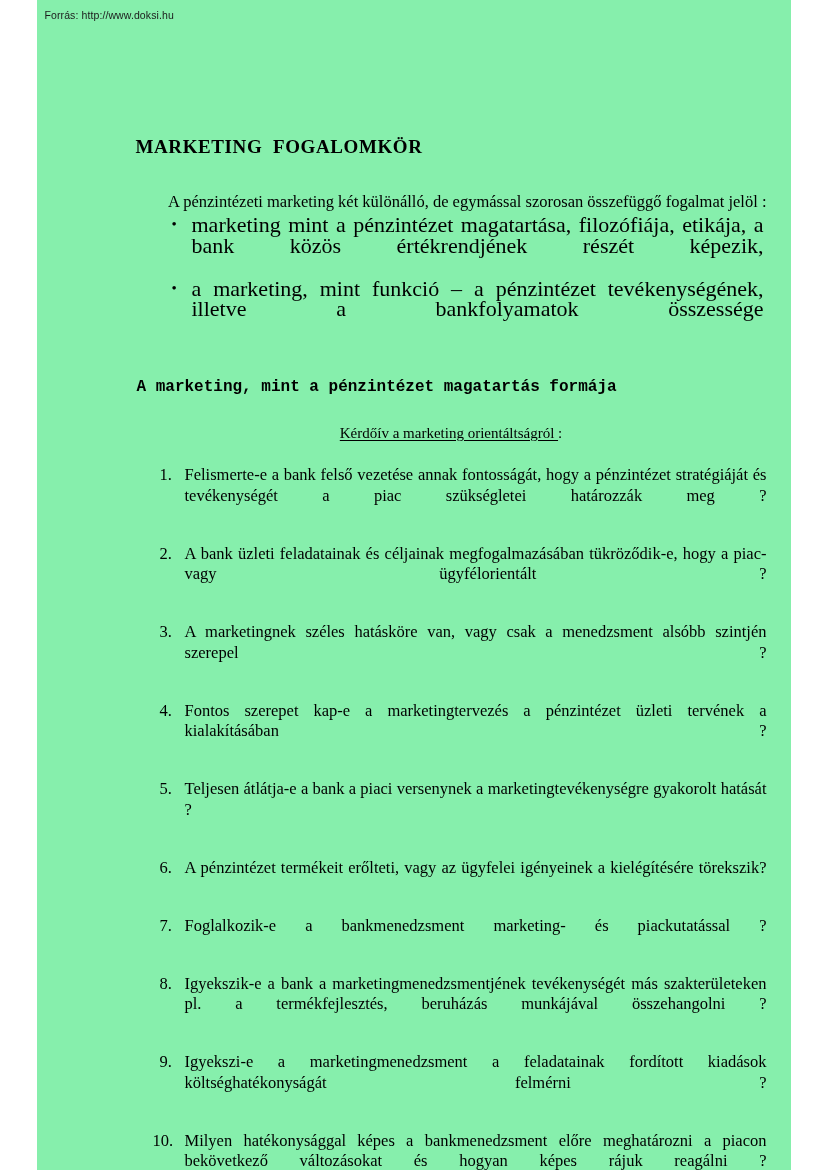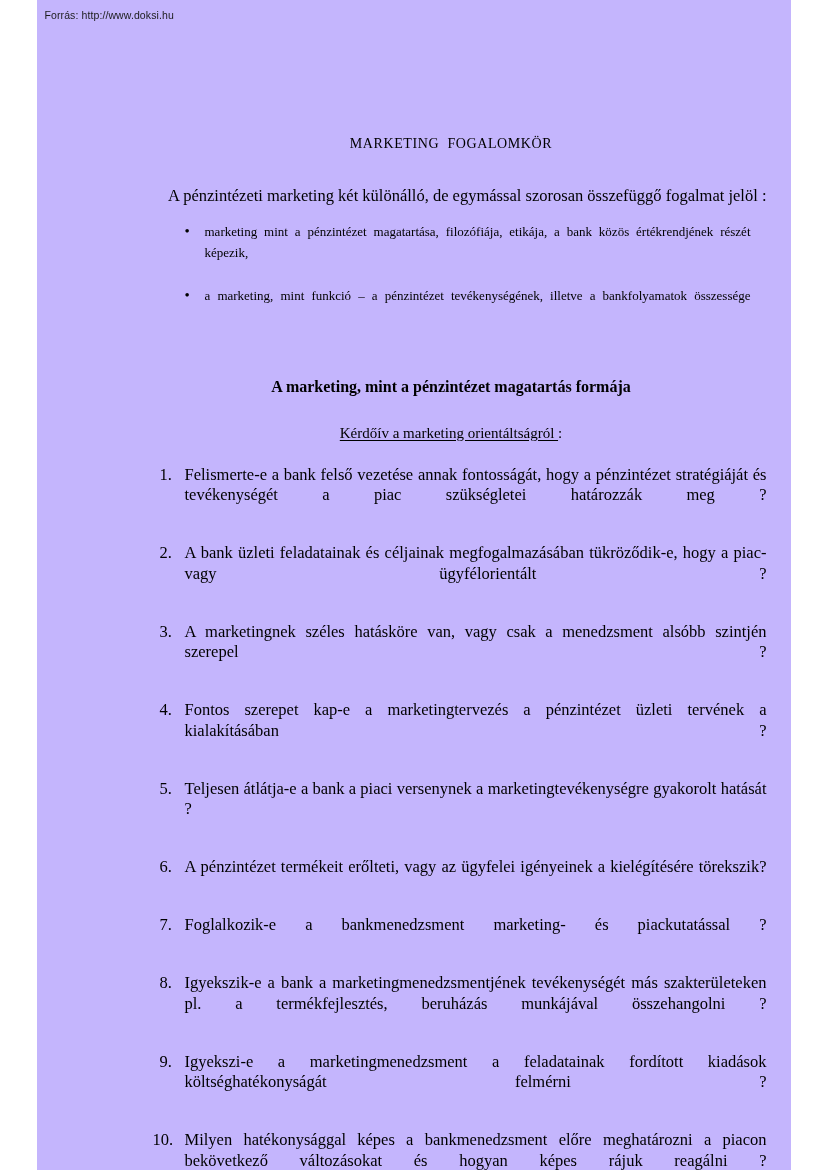--- a/index.html
+++ b/index.html
@@ -11,21 +11,21 @@
   body {
     font-family: "Liberation Serif", "DejaVu Serif", serif;
     color: #000000;
     -webkit-font-smoothing: antialiased;
   }
   .page {
     position: relative;
     width: 754px;
     height: 1170px;
     margin: 0 auto;
-    background: #c4b5fd;
+    background: #86efac;
     overflow: hidden;
     box-sizing: border-box;
   }
 
   
   .source-header {
     position: absolute;
     top: 9px;
     left: 8px;
     font-family: "Liberation Sans", "DejaVu Sans", sans-serif;
@@ -38,43 +38,43 @@
 
   
   .content {
     position: absolute;
     left: 99px;
     top: 0;
     width: 631px;       
   }
 
   .doc-title {
-    text-align: center;
-    font-weight: normal;
-    font-size: 14px;
+    text-align: left;
+    font-weight: bold;
+    font-size: 19px;
     letter-spacing: 0.6px;
     margin: 0;
     padding-top: 136px;
     white-space: pre;
   }
 
   .intro {
     font-size: 16.5px;
     line-height: 21px;
     margin: 0;
     padding-top: 33px;
     text-align: right;
   }
 
   
   ul.bullets {
     list-style: none;
-    margin: 16px;
+    margin: 3px;
     padding: 0;
-    font-size: 13px;
+    font-size: 22px;
     line-height: 20.5px;
   }
   ul.bullets > li {
     position: relative;
     padding-left: 53px;
     margin-top: 2px;
     text-align: justify;
     text-justify: inter-word;
   }
   ul.bullets > li::before {
@@ -83,21 +83,22 @@
     left: 33px;
     top: -1px;
     font-size: 15px;
   }
 
   .section-heading {
     font-weight: bold;
     font-size: 16px;
     margin: 1px;
     padding-top: 35px;
-    text-align: center;
+    text-align: left;
+    font-family: Liberation Mono, monospace;
   }
 
   .questionnaire-label {
     text-align: center;
     font-size: 15px;
     margin: 0;
     padding-top: 28px;
   }
   .questionnaire-label .u {
     text-decoration: underline;

